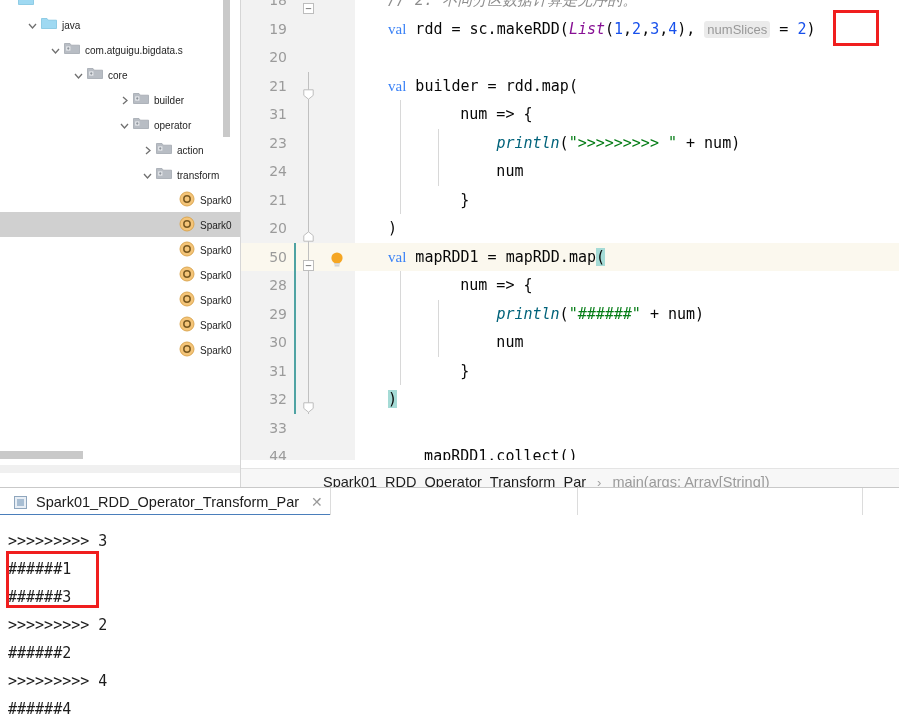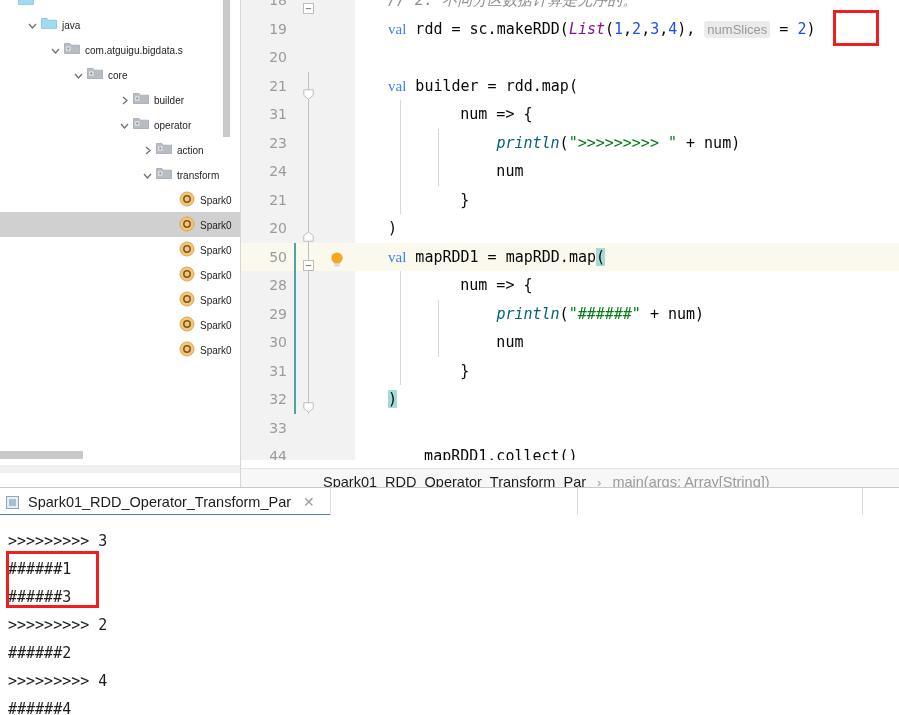--- a/index.html
+++ b/index.html
@@ -104,21 +104,21 @@
   #breadcrumb .crumb-sep{color:#a0a0a0;padding:0 7px;font-size:13px;}
   #breadcrumb .crumb-dim{color:#9a9a9a;}
 
   
   #run-panel{position:absolute;left:0;top:487px;width:899px;height:228px;background:#ffffff;}
   #run-toolbar{
     position:absolute;left:0;top:0;width:899px;height:28px;background:#ffffff;
     border-top:1px solid #c9c9c9;
   }
   #run-tab{
-    position:absolute;left:0;top:0;height:28px;line-height:28px;padding:0 6px 0 6px;
+    position:absolute;left:8px;top:0;height:28px;line-height:28px;padding:0 6px 0 6px;
     white-space:nowrap;font-size:14.5px;color:#1d1d1d;
   }
   #run-tab-underline{position:absolute;left:0;top:26px;width:330px;height:2px;background:#4a7ebb;}
   #run-tab-icon{display:inline-block;width:13px;height:13px;vertical-align:-2px;margin-right:5px;}
   #run-tab-close{color:#9a9a9a;margin-left:8px;font-size:14px;}
   #run-sep1{position:absolute;left:330px;top:0;width:1px;height:28px;background:#dcdcdc;}
   #run-sep2{position:absolute;left:577px;top:0;width:1px;height:28px;background:#dcdcdc;}
   #run-sep3{position:absolute;left:862px;top:0;width:1px;height:28px;background:#dcdcdc;}
 
   #console{

